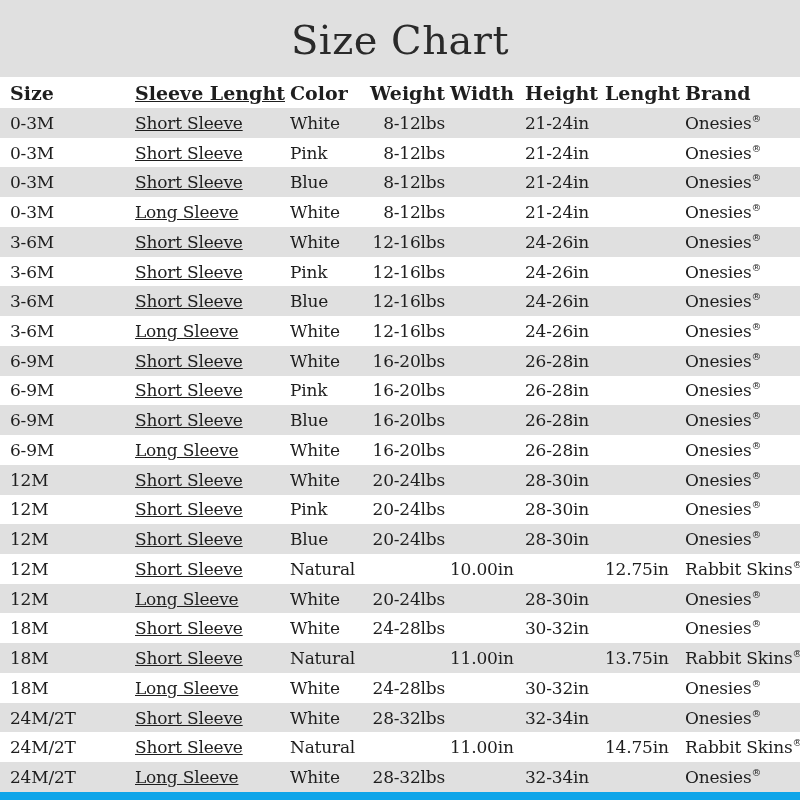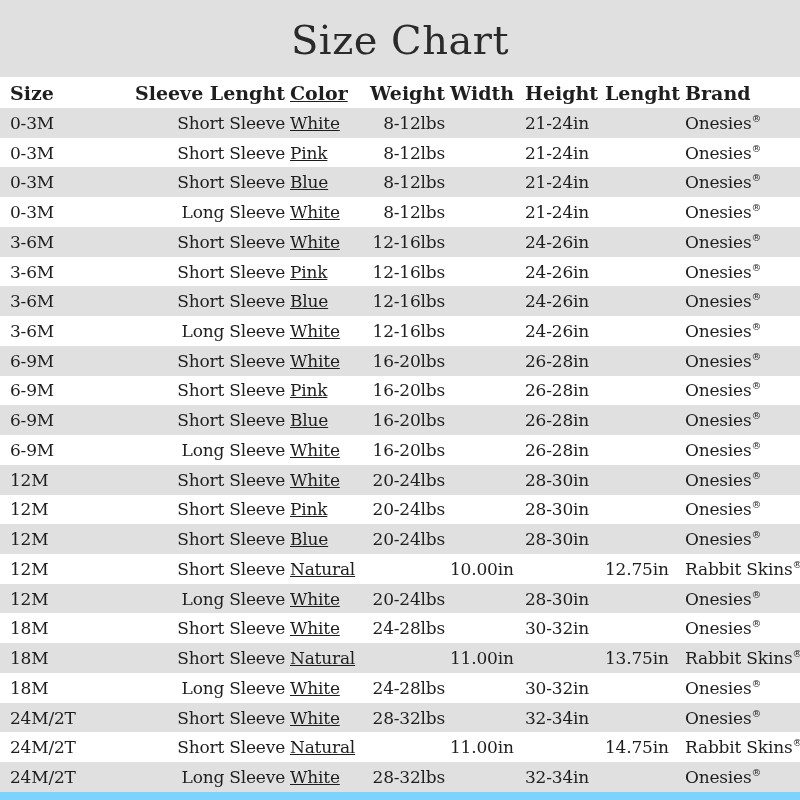--- a/index.html
+++ b/index.html
@@ -7,21 +7,21 @@
     width: 800px;
     height: 800px;
     overflow: hidden;
     background: #ffffff;
     font-family: "DejaVu Serif", serif;
     color: #1e1e1e;
   }
   .page {
     width: 800px;
     height: 800px;
-    background: #7dd3fc;
+    background: #0ea5e9;
   }
   .title-band {
     width: 800px;
     height: 77px;
     background: #e0e0e0;
     display: flex;
     align-items: center;
     justify-content: center;
   }
   .page-title {
@@ -53,22 +53,22 @@
     font-size: 17px;
     letter-spacing: -0.2px;
     white-space: nowrap;
     vertical-align: middle;
     text-align: left;
     overflow: visible;
   }
   tbody tr:nth-child(odd)  { background: #e0e0e0; }
   tbody tr:nth-child(even) { background: #ffffff; }
   .col-size   { width: 135px; padding-left: 10px; margin-top: 40px; }
-  .col-sleeve { width: 150px; text-align: right; padding-left: 0; }
-  .col-color  { width: 73px;  padding-left: 5px; text-decoration: underline; }
+  .col-sleeve { width: 150px; text-align: left; padding-left: 0; text-decoration: underline; }
+  .col-color  { width: 73px;  padding-left: 5px; }
   .col-weight { width: 87px;  padding-left: 4px; text-align: right; }
   .col-width  { width: 73px;  padding-left: 5px; }
   .col-height { width: 82px;  padding-left: 7px; }
   .col-lenght { width: 80px;  padding-left: 5px; }
   .col-brand  { width: 120px; padding-left: 5px; }
   sup.reg {
     font-size: 0.58em;
     vertical-align: super;
     letter-spacing: 0;
   }

